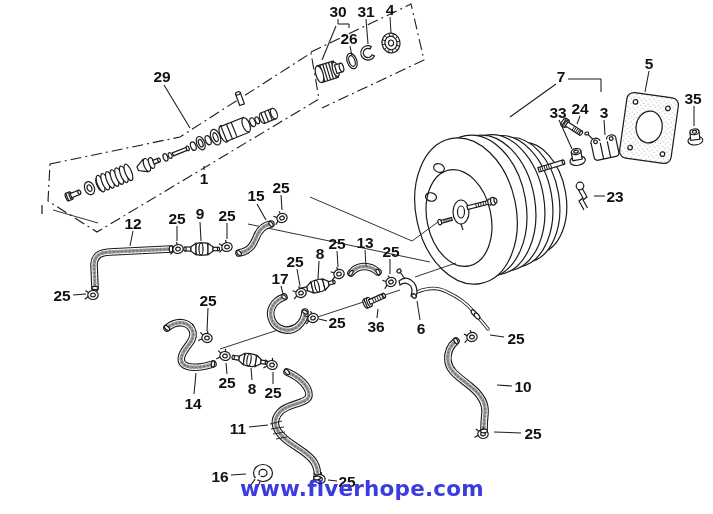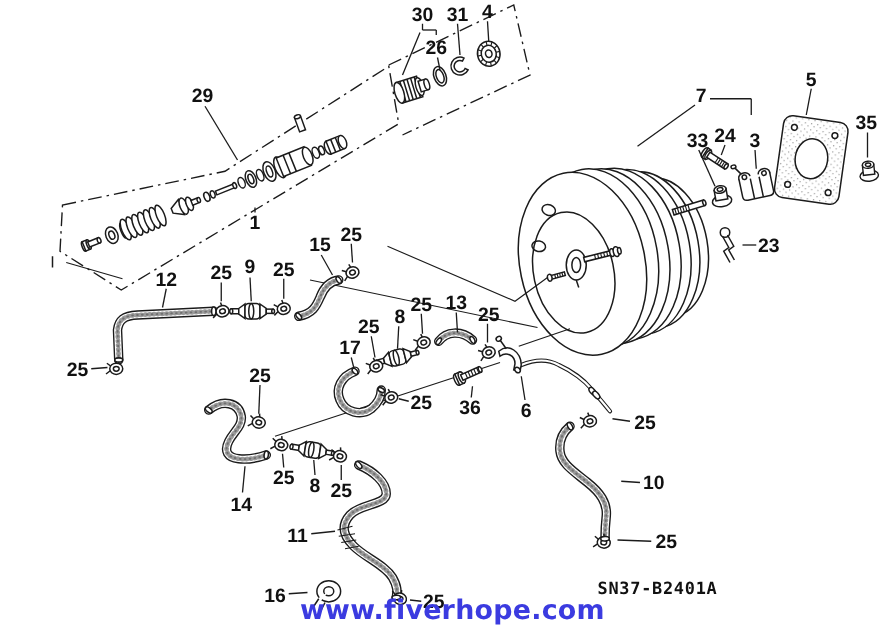--- a/index.html
+++ b/index.html
@@ -410,18 +410,17 @@
         <text x="273" y="397.5" class="lbl">25</text>
         <line x1="249" y1="427" x2="268" y2="425" class="leader"></line>
         <text x="238" y="433.5" class="lbl">11</text>
         <line x1="231" y1="475" x2="246" y2="474" class="leader"></line>
         <text x="220" y="481.5" class="lbl">16</text>
         <line x1="337" y1="481" x2="328" y2="480" class="leader"></line>
         <text x="347" y="486.5" class="lbl">25</text>
       </g>
 </svg>
 
-<div class="code">SN37-B2401A</div>
 
 <div class="wm" style="color: rgb(59, 59, 224);">
   <span>www.fiverhope.com</span>
 </div>
 </div>
 
 </body></html>

